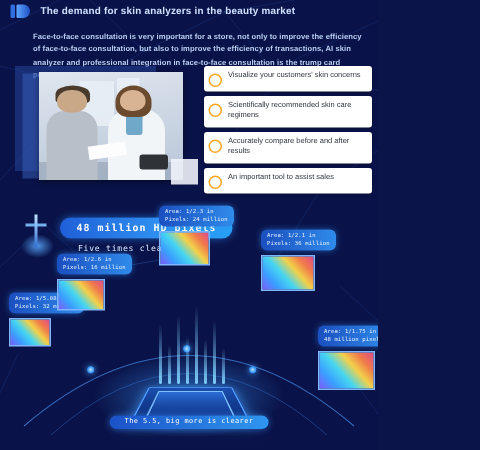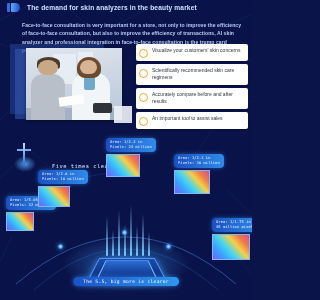--- a/index.html
+++ b/index.html
@@ -191,20 +191,21 @@
   </div>
 
   <div class="bottom">
 
     <div class="spark">
       <div class="sp-glow"></div>
         <div class="sp-stem"></div>
         <div class="sp-h"></div>
     </div>
 
+    <div class="badge">48 million HD pixels</div>
     <div class="subtitle">Five times clearer</div>
 
     <svg class="arcs" viewBox="0 0 252 166" preserveAspectRatio="none">
       <path d="M16 150 Q126 56 236 150" stroke="#3f7fd8" stroke-width="0.7" fill="none" opacity="0.8"></path>
       <path d="M34 156 Q126 74 218 156" stroke="#2f63bc" stroke-width="0.6" fill="none" opacity="0.55"></path>
       <path d="M56 48 L126 36" stroke="#2f63bc" stroke-width="0.5" fill="none" opacity="0.5"></path>
     </svg>
 
     <div class="node" style="left:58px;top:110px;"></div>
     <div class="node" style="left:122px;top:96px;"></div>

